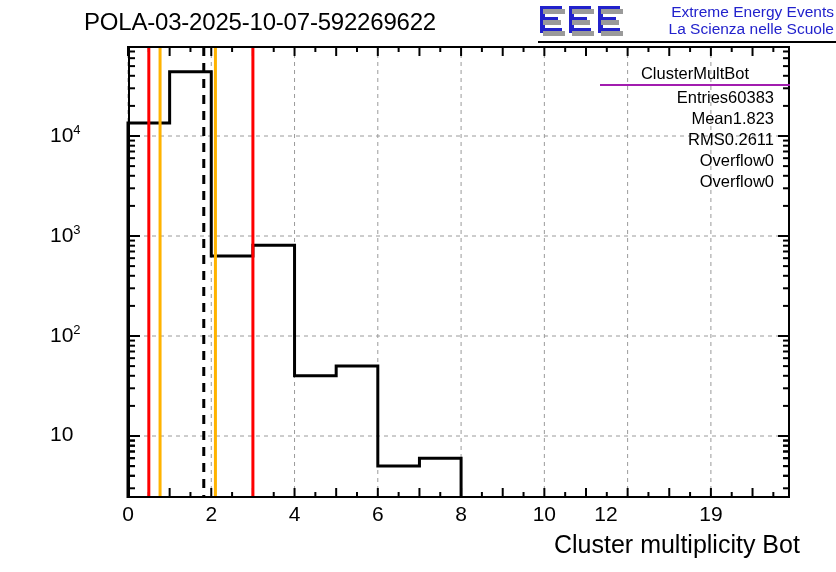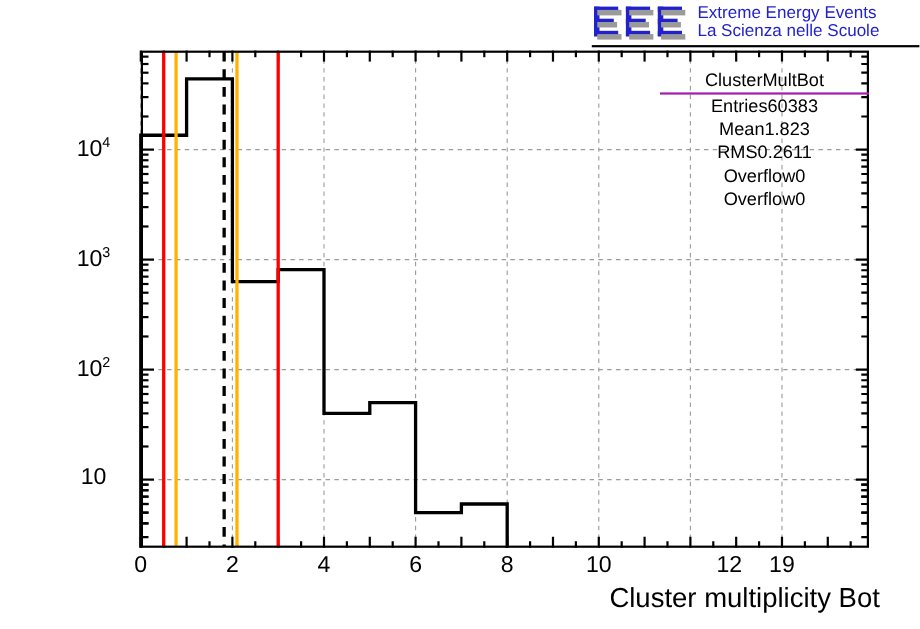--- a/index.html
+++ b/index.html
@@ -17,60 +17,62 @@
     font-size:24px;color:#000;letter-spacing:-0.2px;white-space:nowrap;
   }
 
   
   #logo{position:absolute;left:538px;top:2px;width:296px;height:40px;}
   #logo-eee{position:absolute;left:0;top:1px;width:90px;height:34px;}
   #logo-lines{position:absolute;left:96px;top:1px;width:200px;height:36px;}
   .logo-line{
     color:#2222cc;font-size:15.5px;line-height:17px;white-space:nowrap;
     font-family:"Liberation Sans", sans-serif;
+    text-align:right;
   }
   #logo-rule{position:absolute;left:538px;top:41px;width:298px;height:2px;background:#000;}
 
   
   #frame{
     position:absolute;left:128px;top:46px;width:662px;height:452px;
     border:2px solid #000;box-sizing:border-box;background:transparent;
   }
   #canvas{position:absolute;left:0;top:0;width:836px;height:572px;}
 
   
   #stats{
     position:absolute;left:600px;top:62px;width:190px;height:134px;
     background:transparent;font-size:16.5px;color:#000;
   }
   #stats-title{
     text-align:center;padding-top:2px;padding-bottom:1px;
     border-bottom:2px solid #a21caf;font-size:16.5px;
   }
-  .stat-row{display:flex;justify-content:center;padding:1px 6px 0 6px;line-height:20px;}
+  .stat-row{display:flex;justify-content:flex-end;padding:1px 16px 0 6px;line-height:20px;}
   .stat-key{white-space:nowrap;}
   .stat-val{white-space:nowrap;}
 
   
   .ylab{
-    position:absolute;text-align:center;font-size:21px;color:#000;white-space:nowrap;
+    position:absolute;text-align:left;font-size:21px;color:#000;white-space:nowrap;
   }
   .ylab sup{font-size:13px;vertical-align:super;}
   .xlab{
     position:absolute;text-align:center;font-size:21px;color:#000;white-space:nowrap;
   }
   #xtitle{
     position:absolute;left:512px;top:530px;font-size:25px;color:#000;white-space:nowrap;margin-left:42px;
   }
 </style>
 </head>
 <body>
 
 <div id="root">
 
+  <div id="title">POLA-03-2025-10-07-592269622</div>
 
   <div id="logo">
     <svg id="logo-eee" viewBox="0 0 90 34">
       <g>
         <rect x="2" y="3" width="22" height="5" fill="#2222cc"></rect>
         <rect x="2" y="3" width="5" height="27" fill="#2222cc"></rect>
         <rect x="2" y="14" width="18" height="5" fill="#2222cc"></rect>
         <rect x="2" y="25" width="22" height="5" fill="#2222cc"></rect>
         <rect x="5" y="6" width="22" height="5" fill="#9a9a9a"></rect>
         <rect x="5" y="17" width="18" height="5" fill="#9a9a9a"></rect>
@@ -295,21 +297,21 @@
       <div class="ylab" style="left: 50px; width: 70px; top: 222px;">10<sup>3</sup></div>
       <div class="ylab" style="left: 50px; width: 70px; top: 122px;">10<sup>4</sup></div>
     </div>
   <div id="xlabels">
       <div class="xlab" style="left: 98px; width: 60px; top: 502px;">0</div>
       <div class="xlab" style="left: 181.27px; width: 60px; top: 502px;">2</div>
       <div class="xlab" style="left: 264.541px; width: 60px; top: 502px;">4</div>
       <div class="xlab" style="left: 347.811px; width: 60px; top: 502px;">6</div>
       <div class="xlab" style="left: 431.082px; width: 60px; top: 502px;">8</div>
       <div class="xlab" style="left: 514.352px; width: 60px; top: 502px;">10</div>
-      <div class="xlab" style="left: 633px; width: 60px; top: 502px;">12</div>
+      <div class="xlab" style="left: 576px; width: 60px; top: 502px;">12</div>
       <div class="xlab" style="left: 680.893px; width: 60px; top: 502px;">19</div>
     </div>
 
   <div id="xtitle">Cluster multiplicity Bot</div>
 
   <div id="stats">
     <div id="stats-title">ClusterMultBot</div>
     <div id="stats-rows">
         <div class="stat-row">
           <span class="stat-key">Entries</span>

